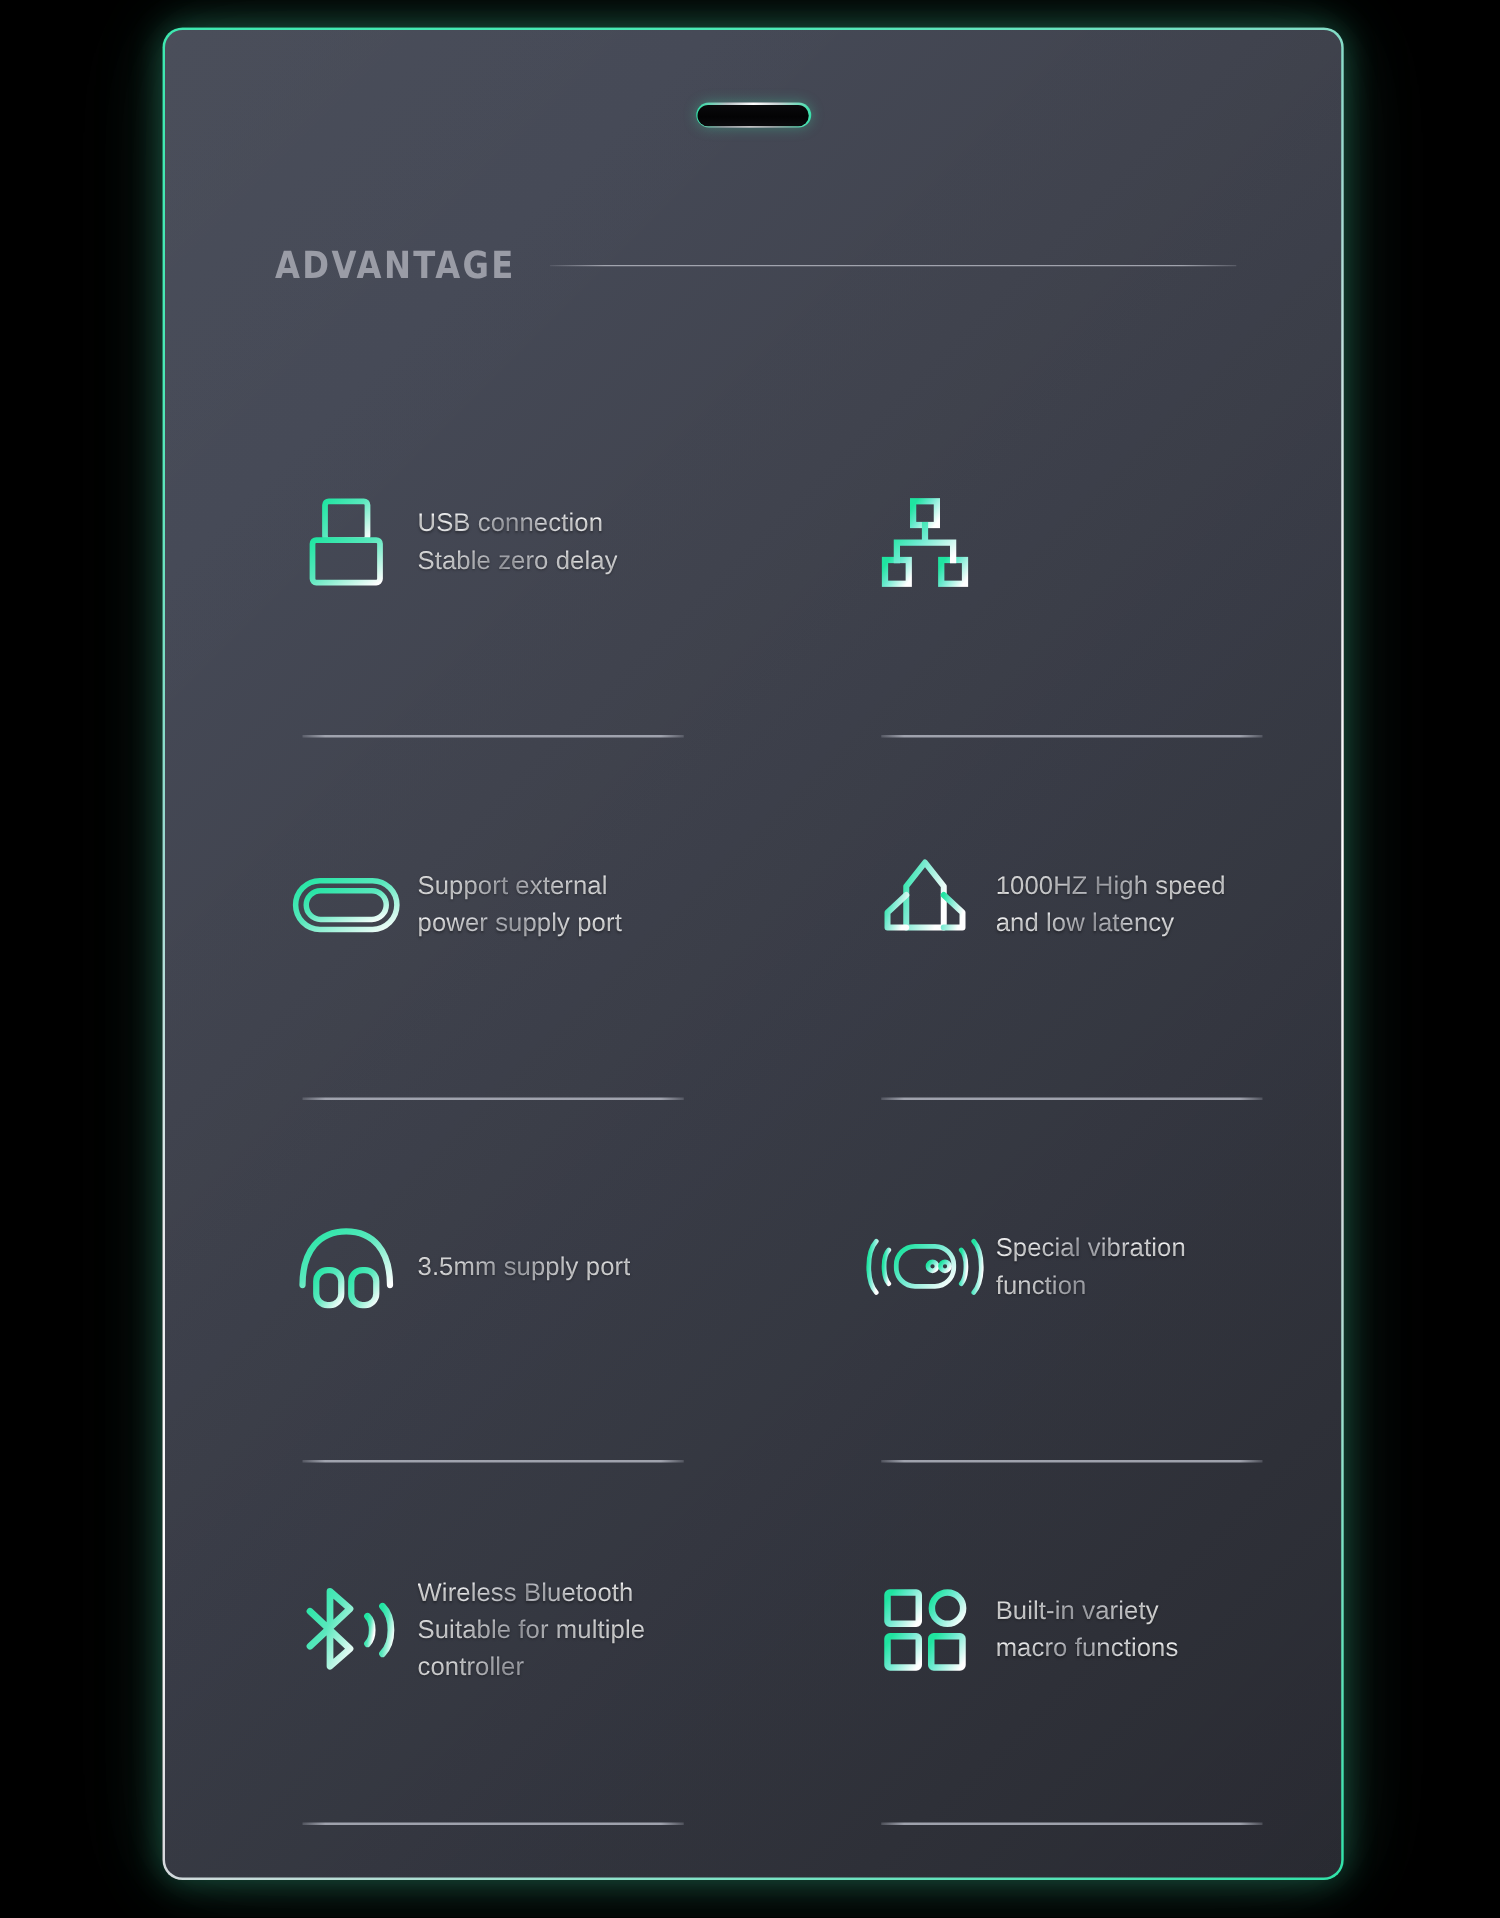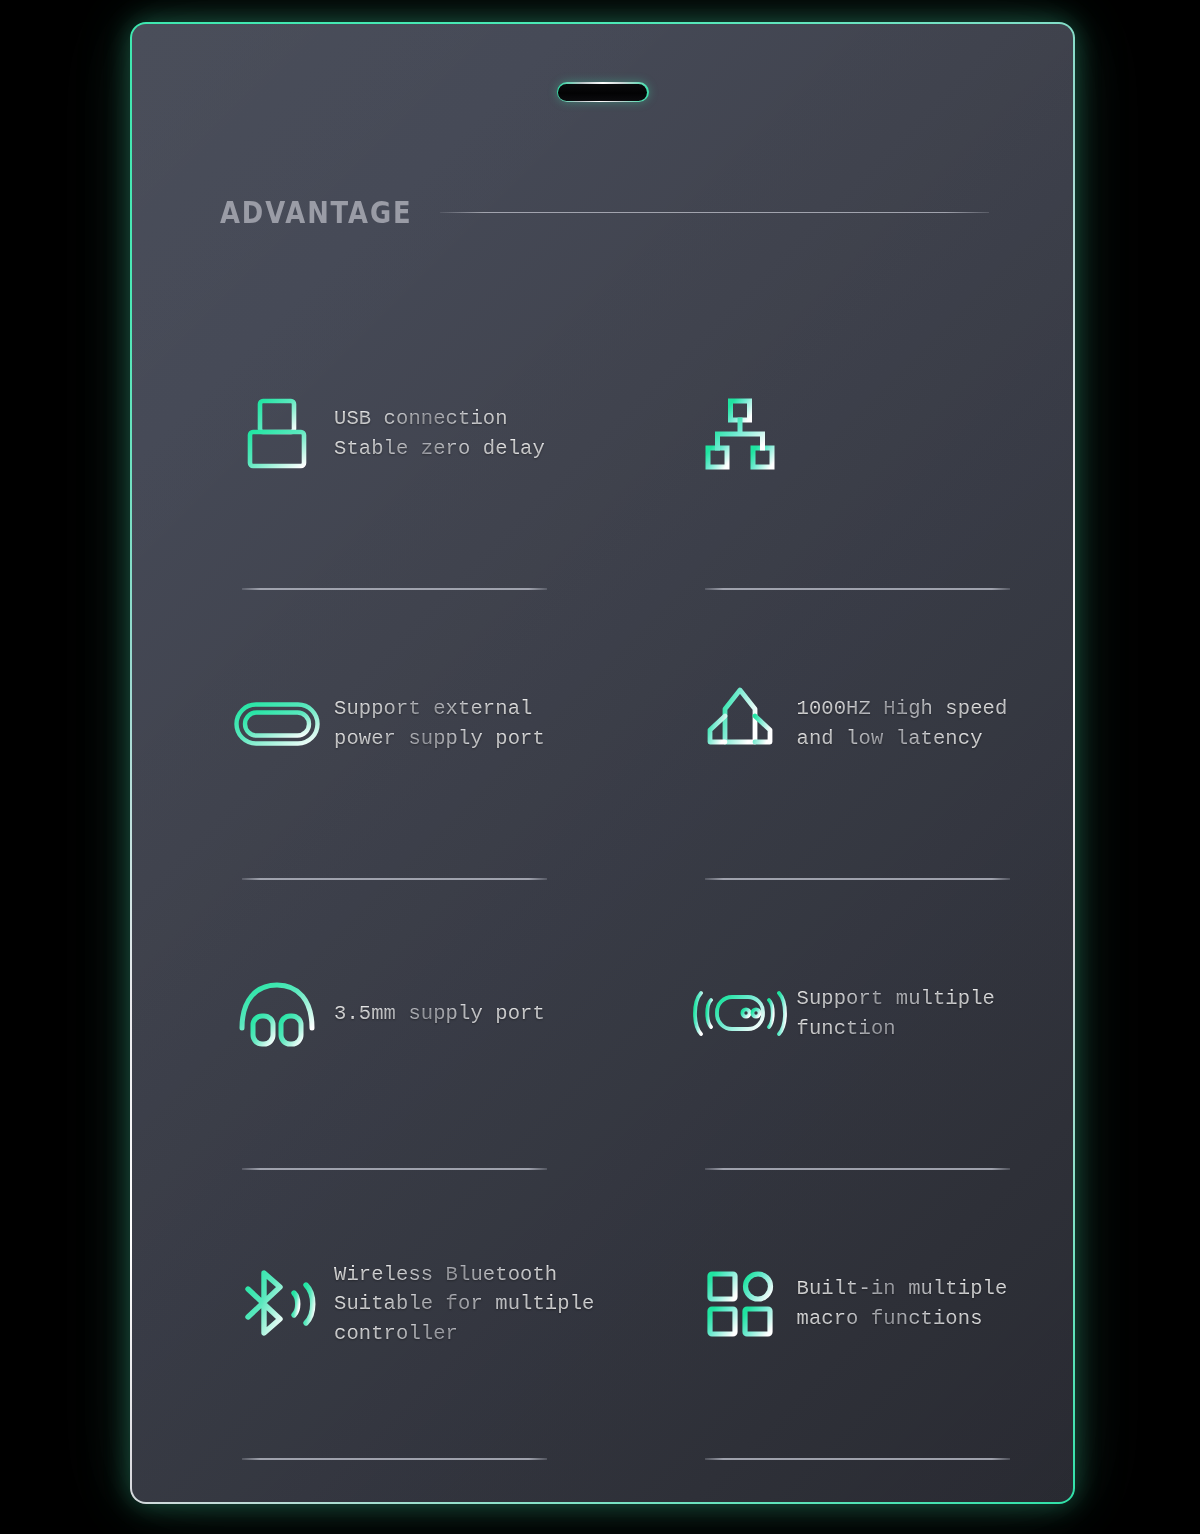--- a/index.html
+++ b/index.html
@@ -144,21 +144,20 @@
     z-index: 4;
   }
   .row { display: flex; }
 
   .cell {
     position: relative;
     width: 472px;
     height: 290px;
     padding-left: 110px;
     padding-top: 36px;
-    font-family: Liberation Mono, monospace;
   }
   .cell.right { padding-left: 102px; }
 
   .cell-body {
     display: flex;
     align-items: center;
     gap: 22px;
     height: 112px;
   }
 
@@ -339,21 +338,21 @@
                   <line x1="35" y1="27" x2="44" y2="27"></line>
                   <line x1="39.5" y1="22.5" x2="39.5" y2="31.5"></line>
                   <circle cx="54" cy="27" r="3.6"></circle>
                   <circle cx="64" cy="27" r="3.6"></circle>
                   <path d="M19 14 C14 19 14 35 19 41"></path>
                   <path d="M9 7 C1 16 1 39 9 48"></path>
                   <path d="M77 14 C82 19 82 35 77 41"></path>
                   <path d="M87 7 C95 16 95 39 87 48"></path>
                 </svg>
               </div>
-              <div class="cell-text">Support multiple
+              <div class="cell-text">Special vibration
 function</div>
             </div>
             <div class="cell-rule"></div>
           </div>
         </div>
 
         <div class="row">
 
           <div class="cell">
             <div class="cell-body">
@@ -374,21 +373,21 @@
           <div class="cell right">
             <div class="cell-body">
               <div class="icon-box">
                 <svg width="66" height="66" viewBox="0 0 66 66" fill="none" stroke="url(#gB)" stroke-width="5.2" stroke-linejoin="round">
                   <rect x="3" y="3" width="25" height="25" rx="2"></rect>
                   <circle cx="51" cy="15.5" r="12.5"></circle>
                   <rect x="3" y="38" width="25" height="25" rx="2"></rect>
                   <rect x="38" y="38" width="25" height="25" rx="2"></rect>
                 </svg>
               </div>
-              <div class="cell-text">Built-in multiple
+              <div class="cell-text">Built-in variety
 macro functions</div>
             </div>
             <div class="cell-rule"></div>
           </div>
         </div>
 
       </div>
     </div>
   </div>
 </div>

